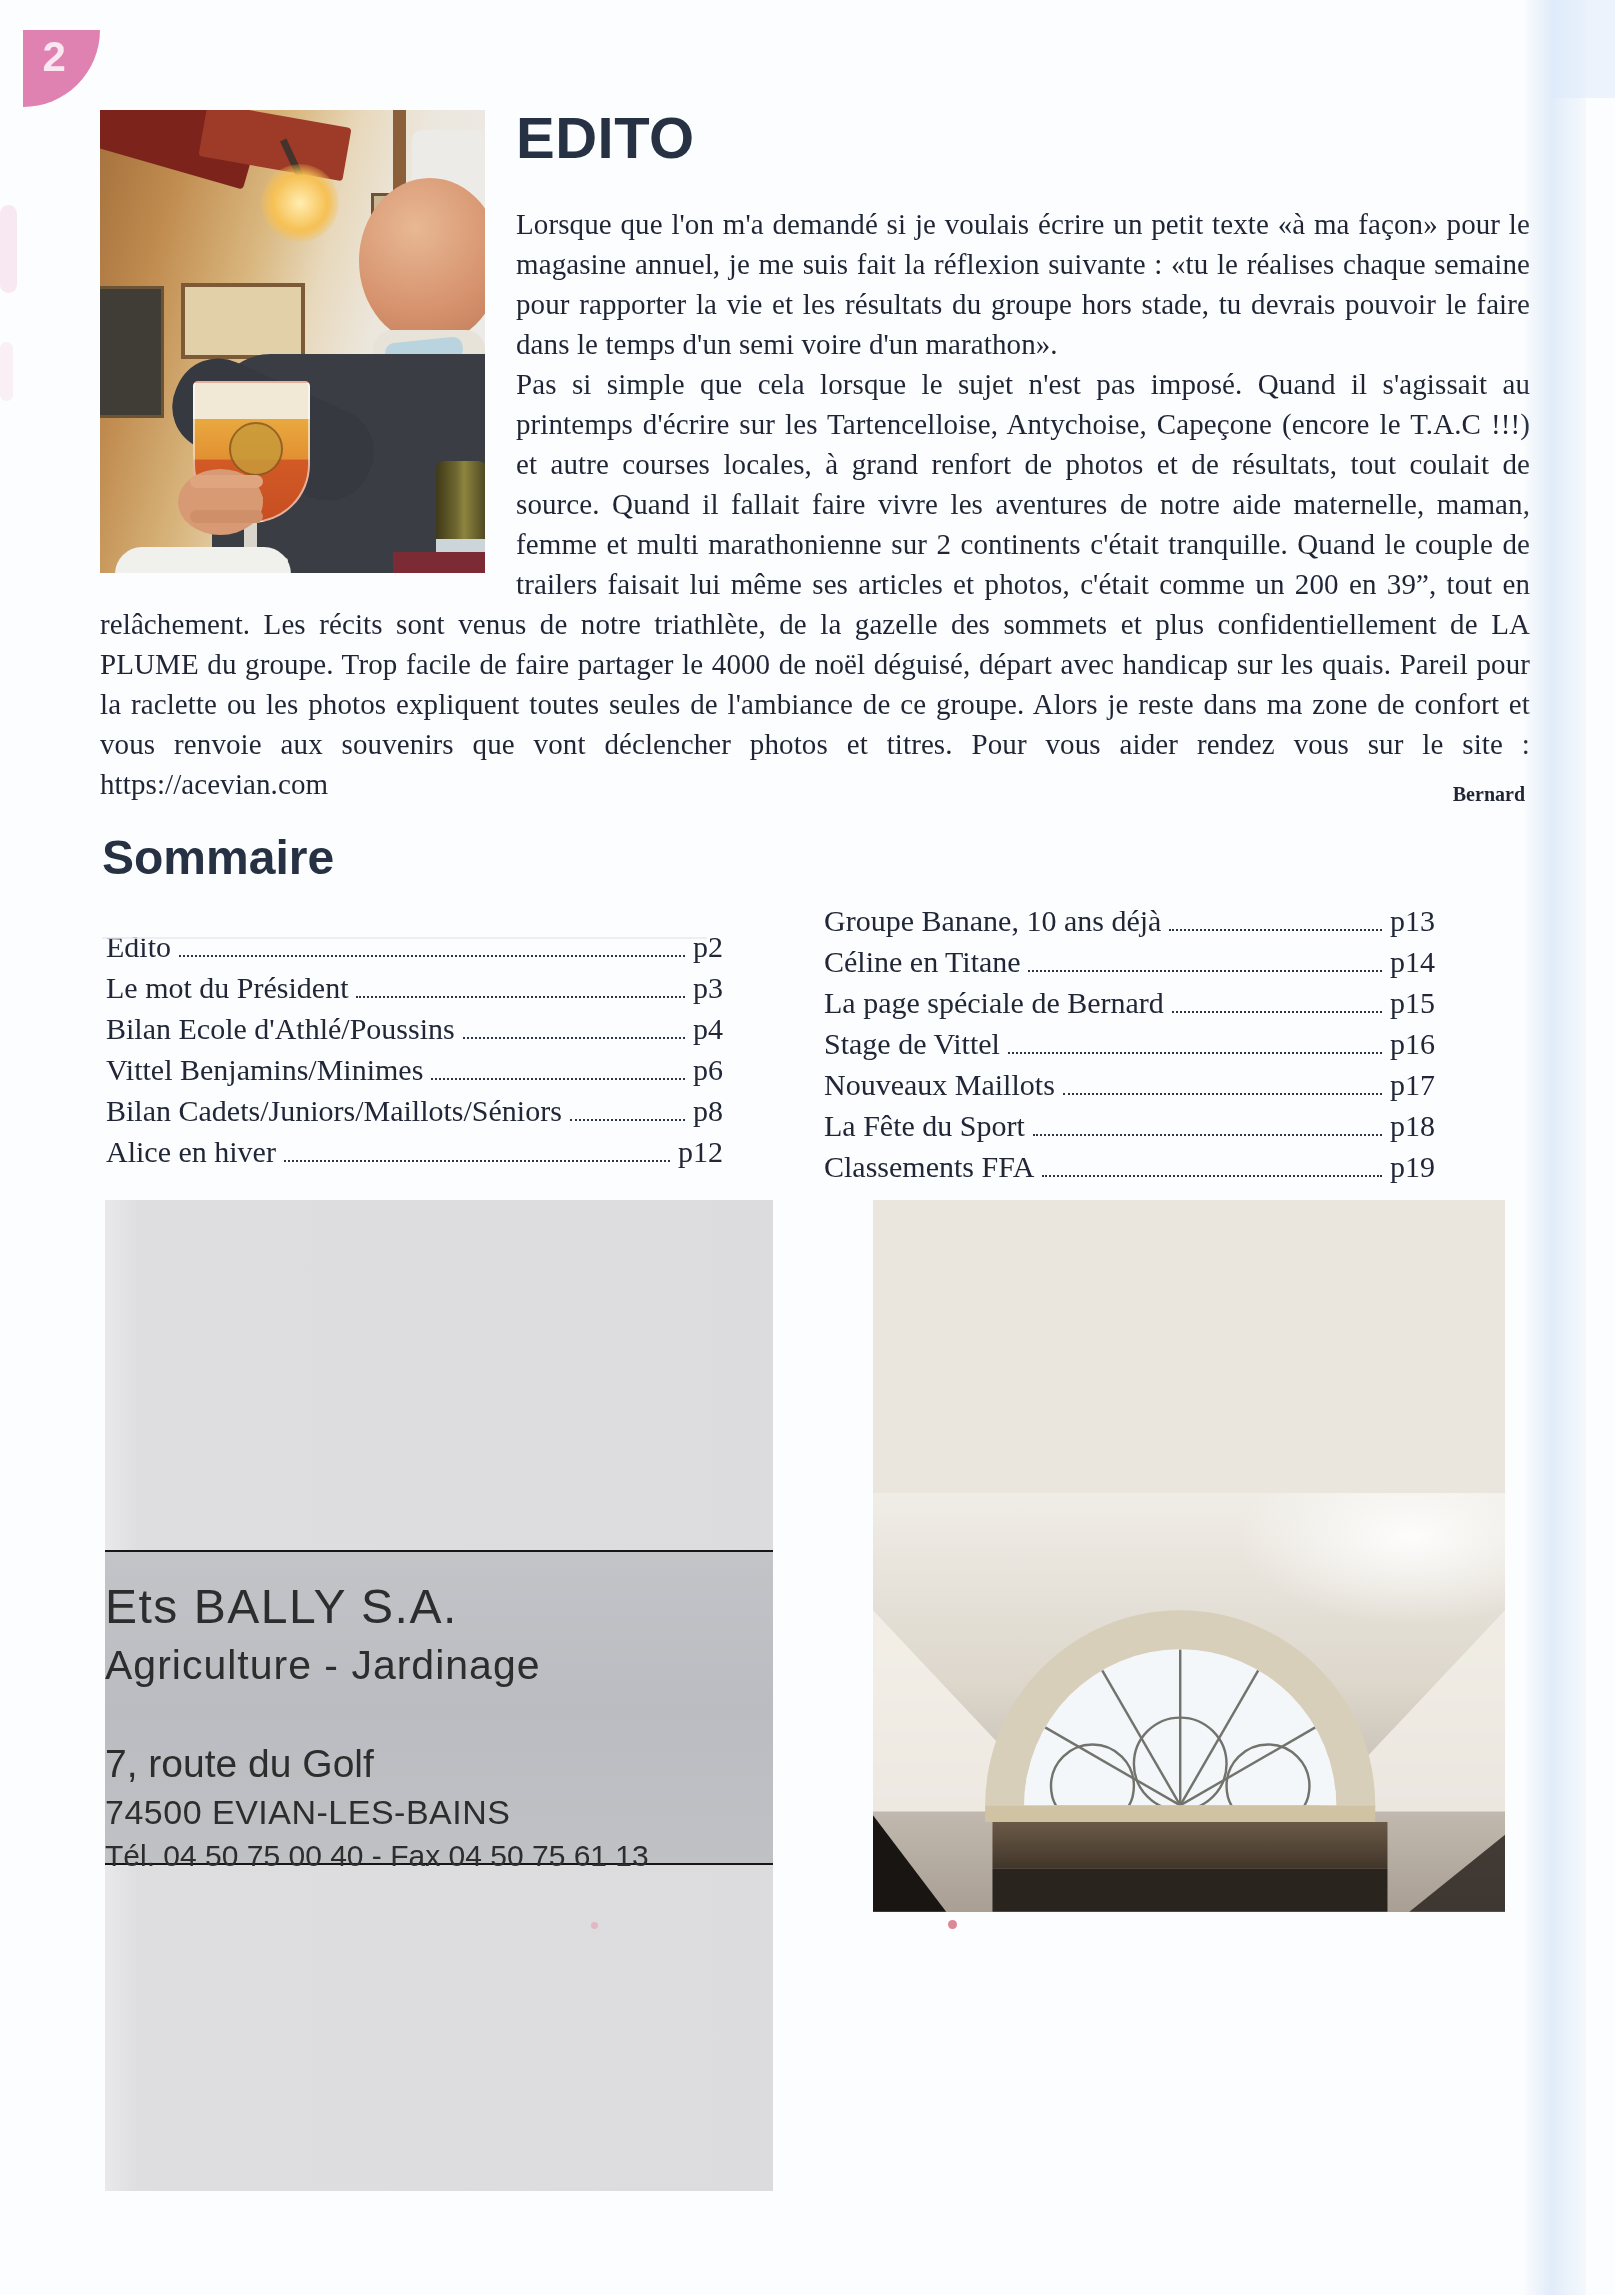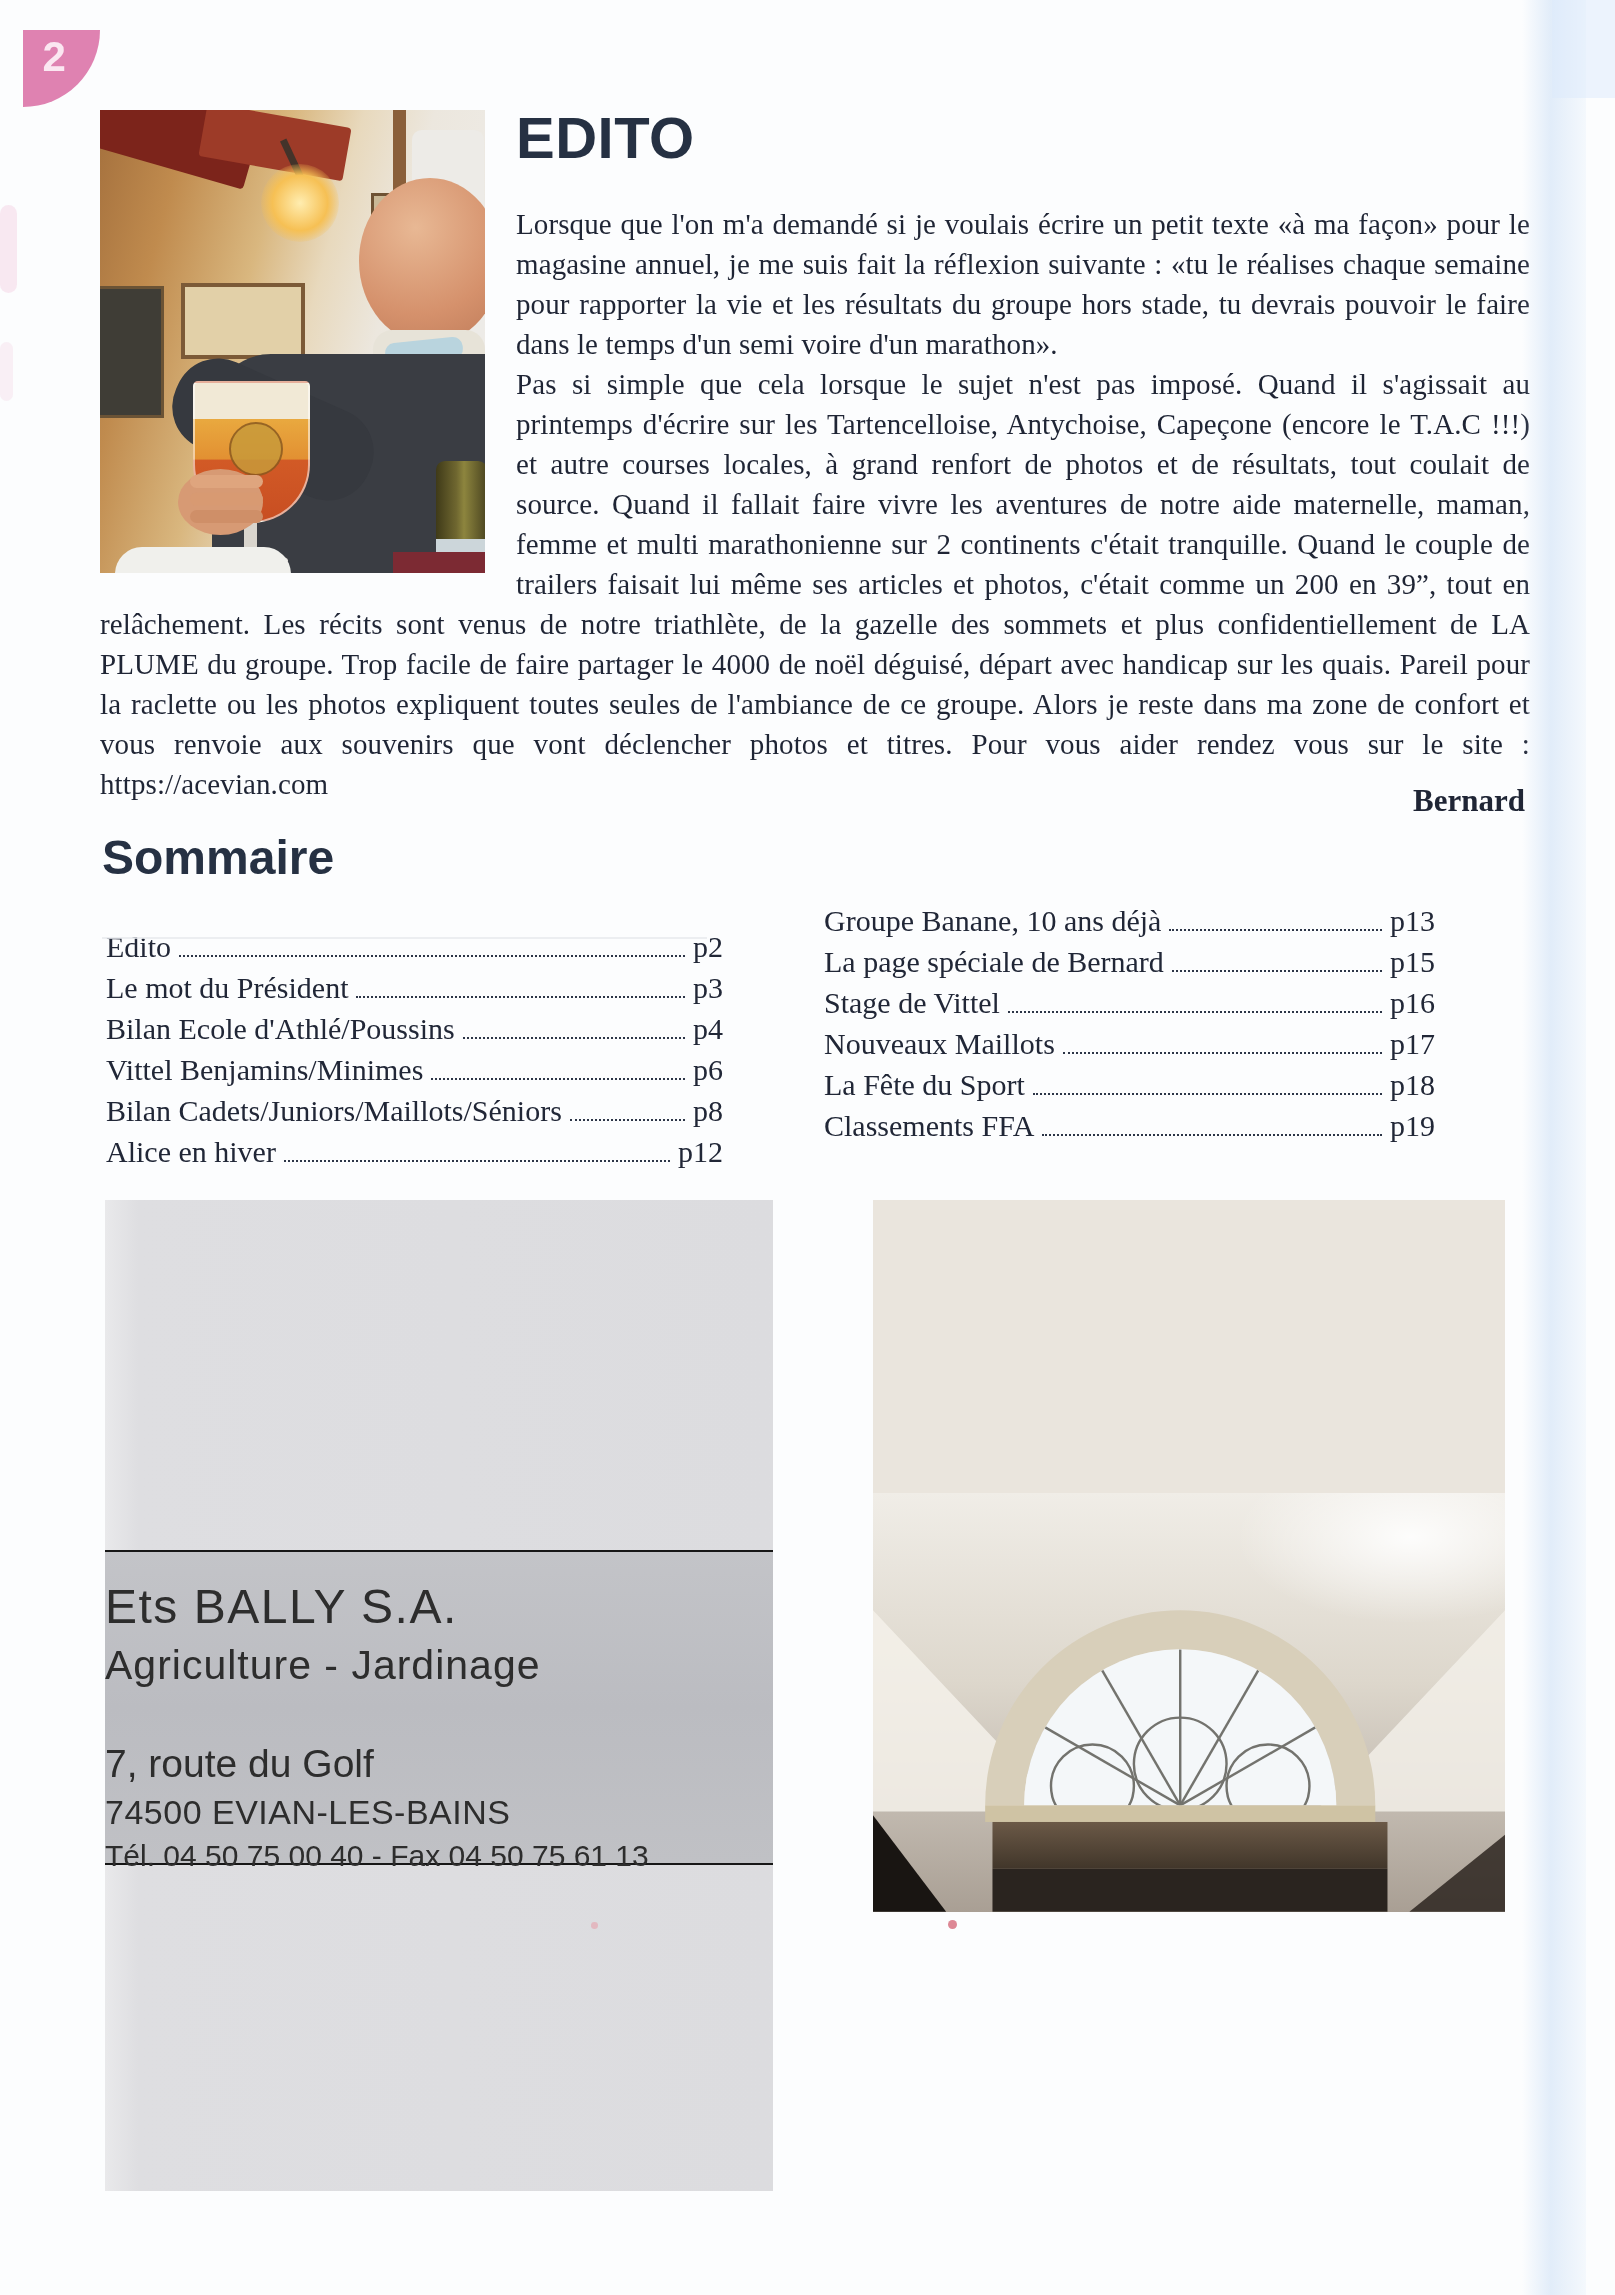--- a/index.html
+++ b/index.html
@@ -58,21 +58,21 @@
     font-family:"Liberation Sans", sans-serif; font-weight:bold;
     font-size:58px; line-height:59px; color:#263143; letter-spacing:0.5px;
   }
   .edito-body {
     position:absolute; left:100px; top:204px; width:1430px;
     font-size:29px; line-height:40px; text-align:justify; color:#1f2535; letter-spacing:0.1px;
   }
   .float-spacer { float:left; width:416px; height:370px; }
   .signature {
     position:absolute; top:783px; right:90px;
-    font-size:31px; font-weight:bold; color:#1f2535;
+    font-size:20px; font-weight:bold; color:#1f2535;
   }
   
   .sommaire-title {
     position:absolute; left:102px; top:824px;
     font-family:"Liberation Sans", sans-serif; font-weight:bold;
     font-size:48px; line-height:68px; color:#263143;
   }
   .toc { position:absolute; font-size:30px; color:#212737; }
   .toc-left { left:106px; top:930px; width:617px; }
   .toc-right { left:824px; top:904px; width:611px; }
@@ -197,20 +197,25 @@
       <span class="toc-dots"></span>
       <span class="toc-page">p12</span>
     </div>
   </div>
 
   <div class="toc toc-right">
     <div class="toc-row">
       <span class="toc-label">Groupe Banane, 10 ans déjà</span>
       <span class="toc-dots"></span>
       <span class="toc-page">p13</span>
+    </div>
+    <div class="toc-row">
+      <span class="toc-label">Céline en Titane</span>
+      <span class="toc-dots"></span>
+      <span class="toc-page">p14</span>
     </div>
     <div class="toc-row">
       <span class="toc-label">La page spéciale de Bernard</span>
       <span class="toc-dots"></span>
       <span class="toc-page">p15</span>
     </div>
     <div class="toc-row">
       <span class="toc-label">Stage de Vittel</span>
       <span class="toc-dots"></span>
       <span class="toc-page">p16</span>

